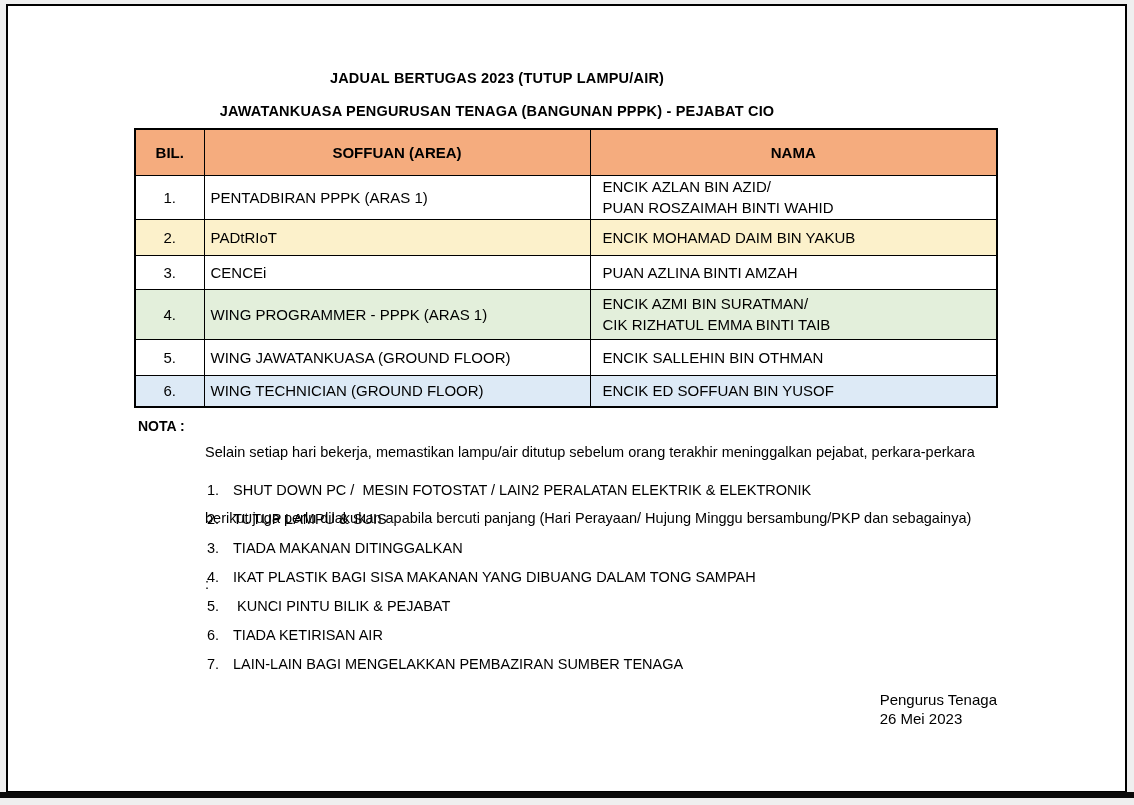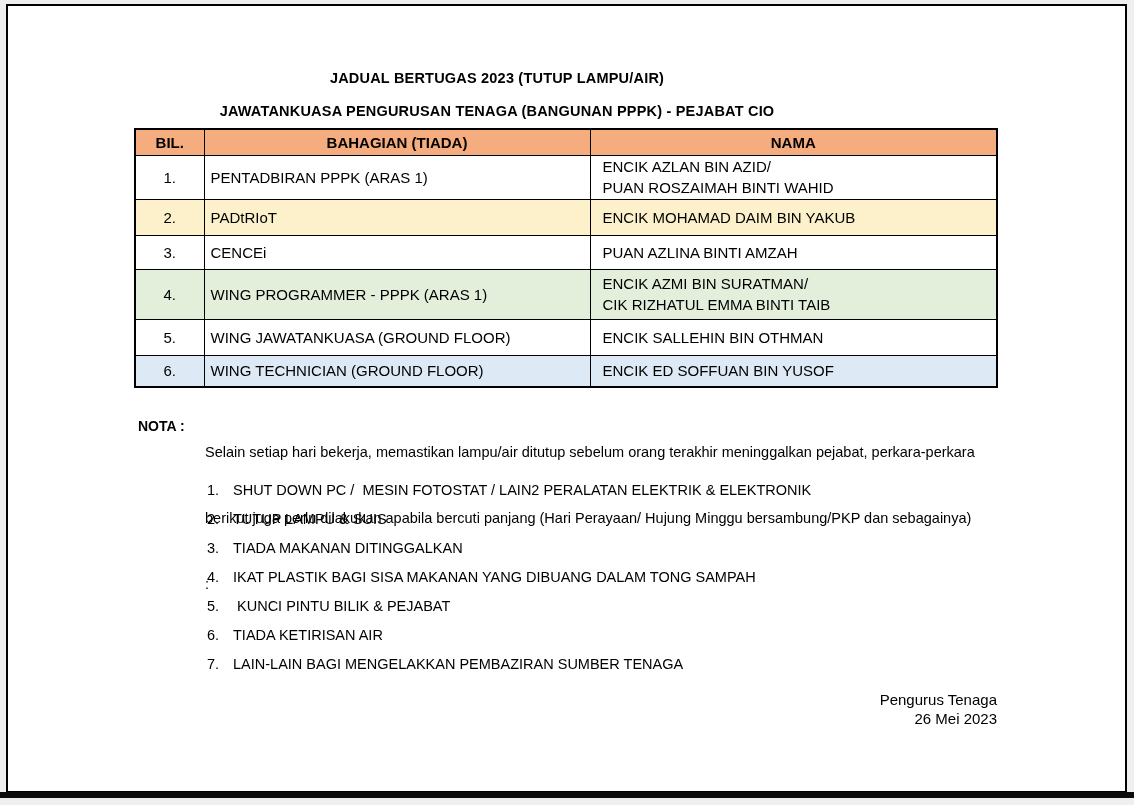--- a/index.html
+++ b/index.html
@@ -25,21 +25,21 @@
 
   table.duty-table {
     position:absolute; left:134px; top:128px; width:862px;
     border-collapse:collapse; table-layout:fixed;
     font-size:15px; border:2px solid #000;
   }
   .duty-table col.c-bil { width:69px; }
   .duty-table col.c-area { width:386px; }
   .duty-table col.c-nama { width:407px; }
   .duty-table th, .duty-table td { border:1px solid #000; padding:0; vertical-align:middle; }
-  .duty-table th { height:26px; font-weight:bold; text-align:center; }
+  .duty-table th { height:46px; font-weight:bold; text-align:center; }
   td.bil { text-align:center; }
   td.area { padding-left:6px; }
   td.nama { padding-left:12px; white-space:pre-line; line-height:21px; }
   tr.rh-a { height:44px; }
   tr.rh-b { height:36px; }
   tr.rh-c { height:34px; }
   tr.rh-d { height:50px; }
   tr.rh-e { height:36px; }
   tr.rh-f { height:32px; }
 
@@ -52,21 +52,21 @@
     font-size:14.5px; line-height:22px; white-space:pre-wrap;
   }
   .checklist {
     position:absolute; left:207px; top:475px; width:750px; font-size:14.5px;
   }
   .check-item { display:flex; align-items:center; height:29px; }
   .check-item .num { width:26px; flex:0 0 26px; }
   .check-item .txt { white-space:pre-wrap; }
 
   .signature {
-    position:absolute; right:137px; top:690px; text-align:right;
+    position:absolute; right:137px; top:690px; 
     font-size:15px; line-height:19px;
   }
 </style>
 </head>
 <body>
 
 <div class="page"></div>
 <div class="bottom-bar"></div>
 
 <div class="title">JADUAL BERTUGAS 2023 (TUTUP LAMPU/AIR)</div>
@@ -74,21 +74,21 @@
 
 <table class="duty-table">
   <colgroup>
       <col class="c-bil">
       <col class="c-area">
       <col class="c-nama">
     </colgroup>
   <thead>
     <tr style="background: rgb(245, 172, 126);">
       <th>BIL.</th>
-      <th>BAHAGIAN (TIADA)</th>
+      <th>SOFFUAN (AREA)</th>
       <th>NAMA</th>
     </tr>
   </thead>
   <tbody>
     <tr class="rh-a" style="background: rgb(255, 255, 255);">
       <td class="bil">1.</td>
       <td class="area">PENTADBIRAN PPPK (ARAS 1)</td>
       <td class="nama">ENCIK AZLAN BIN AZID/
 PUAN ROSZAIMAH BINTI WAHID</td>
     </tr>

